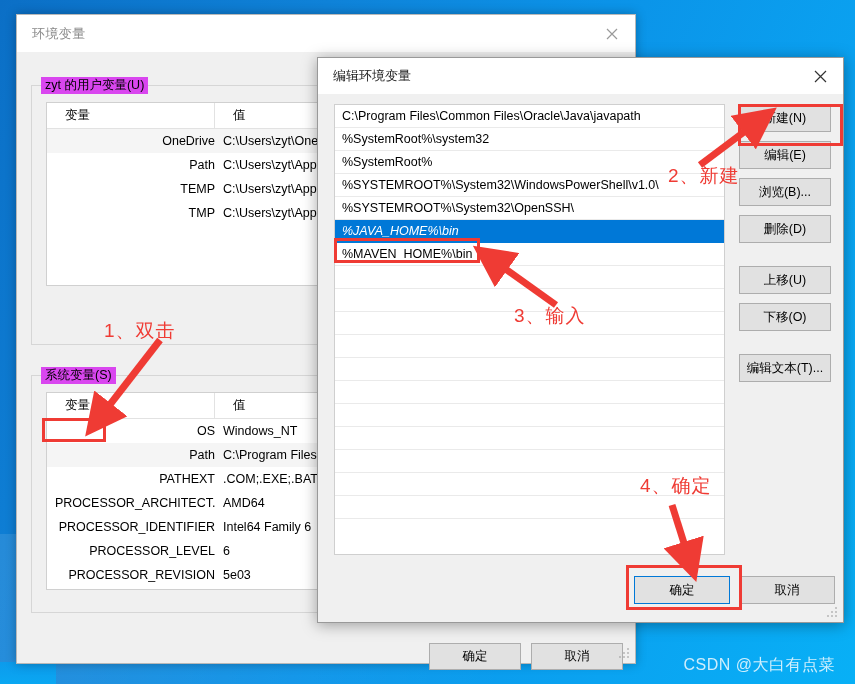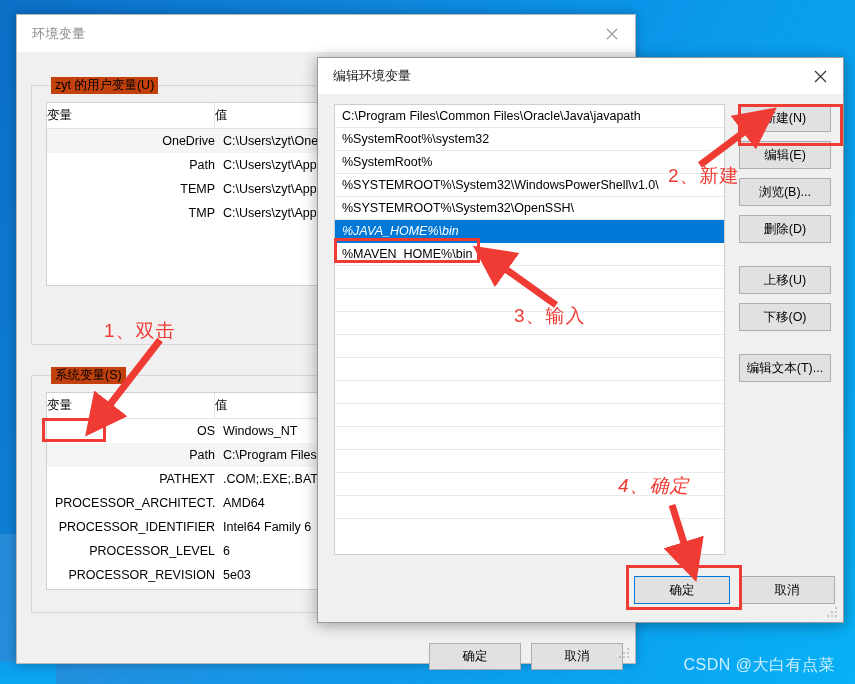--- a/index.html
+++ b/index.html
@@ -33,30 +33,30 @@
   }
   #win-env .titlebar .closebtn {
     position:absolute; right:0; top:0; width:46px; height:38px;
     display:flex; align-items:center; justify-content:center;
     color:#9a9a9a; font-size:15px;
   }
   #win-env .body { position:absolute; left:0; right:0; top:38px; bottom:0; background:#f0f0f0; }
 
   .groupbox { position:absolute; border:1px solid #d6d6d6; }
   .groupbox > .legend {
-    position:absolute; top:-9px; left:19px; background:#c2410c; padding:0 4px;
+    position:absolute; top:-9px; left:9px; background:#d946ef; padding:0 4px;
     font-size:12.5px; color:#000;
   }
 
   .varlist {
     position:absolute; background:#fff; border:1px solid #d0d0d0; overflow:hidden;
   }
   .varlist .hdr { display:flex; height:26px; border-bottom:1px solid #e2e2e2; }
   .varlist .hdr div { font-size:12.5px; color:#000; display:flex; align-items:center;
-     padding-left:0;font-family:Liberation Mono, monospace; }
+     padding-left:18px;font-family:Liberation Mono, monospace; }
   .varlist .hdr .c1 { width:168px; border-right:1px solid #e2e2e2; }
   .varlist .hdr .c2 { flex:1; }
   .varlist .row { display:flex; height:24px; align-items:center; font-size:12.5px; color:#000; }
   .varlist .row .c1 { width:168px; padding-left:8px; white-space:nowrap; overflow:hidden;text-align:right; }
   .varlist .row .c2 { flex:1; padding-left:8px; white-space:nowrap; overflow:hidden; }
   .varlist .row.alt { background:#f5f5f5; }
 
   .winbtn {
     background:#e1e1e1; border:1px solid #adadad; font-size:12.5px; color:#000;
     display:flex; align-items:center; justify-content:center;
@@ -293,15 +293,15 @@
   <path d="M700,165 L760,120" stroke="#ef3b34" stroke-width="7" fill="none" marker-end="url(#ah)"></path>
 
   <path d="M556,305 L490,258" stroke="#ef3b34" stroke-width="7" fill="none" marker-end="url(#ah)"></path>
 
   <path d="M672,505 L690,562" stroke="#ef3b34" stroke-width="7" fill="none" marker-end="url(#ah)"></path>
 </svg>
 
 <div class="annot" style="left:104px; top:318px;">1、双击</div>
 <div class="annot" style="left:668px; top:163px;">2、新建</div>
 <div class="annot" style="left:498px; top:303px;margin-left:16px;">3、输入</div>
-<div class="annot" style="left:618px; top:473px;font-style:italic;">4、确定</div>
+<div class="annot" style="left:640px; top:473px;">4、确定</div>
 
 <div id="watermark">CSDN @大白有点菜</div>
 
 </body></html>

